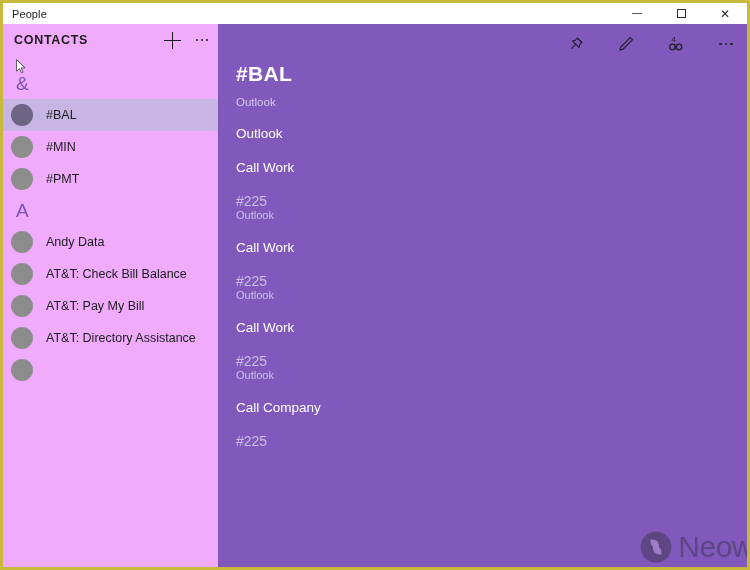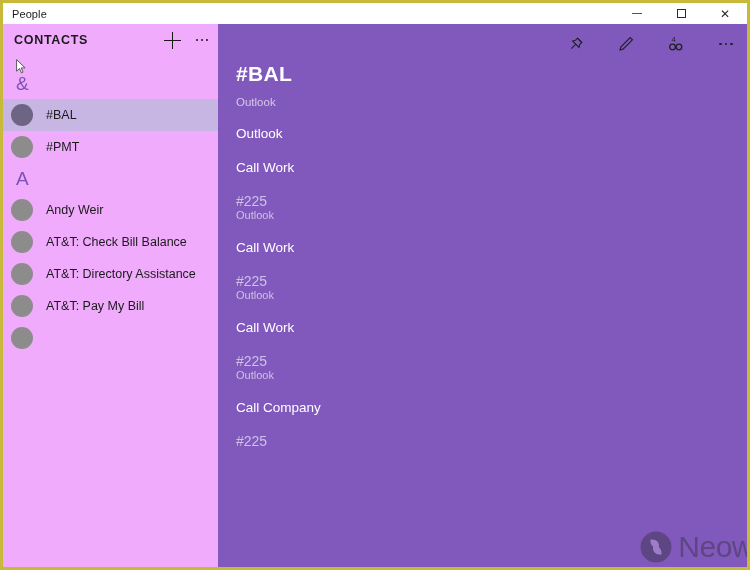--- a/index.html
+++ b/index.html
@@ -367,38 +367,42 @@
 
 
       <div id="contact-list">
           <div class="group-letter">&amp;</div>
           <div class="contact-row selected">
             <div class="avatar"></div>
             <div class="contact-name">#BAL</div>
           </div>
           <div class="contact-row">
             <div class="avatar"></div>
+            <div class="contact-name">#MIN</div>
+          </div>
+          <div class="contact-row">
+            <div class="avatar"></div>
             <div class="contact-name">#PMT</div>
           </div>
           <div class="group-letter">A</div>
           <div class="contact-row">
             <div class="avatar"></div>
-            <div class="contact-name">Andy Weir</div>
+            <div class="contact-name">Andy Data</div>
           </div>
           <div class="contact-row">
             <div class="avatar"></div>
             <div class="contact-name">AT&amp;T: Check Bill Balance</div>
           </div>
           <div class="contact-row">
             <div class="avatar"></div>
+            <div class="contact-name">AT&amp;T: Pay My Bill</div>
+          </div>
+          <div class="contact-row">
+            <div class="avatar"></div>
             <div class="contact-name">AT&amp;T: Directory Assistance</div>
-          </div>
-          <div class="contact-row">
-            <div class="avatar"></div>
-            <div class="contact-name">AT&amp;T: Pay My Bill</div>
           </div>
           <div class="contact-row">
             <div class="avatar"></div>
           </div>
         </div>
     </div>
 
     <div id="detail">
 
       <div id="detail-toolbar">

